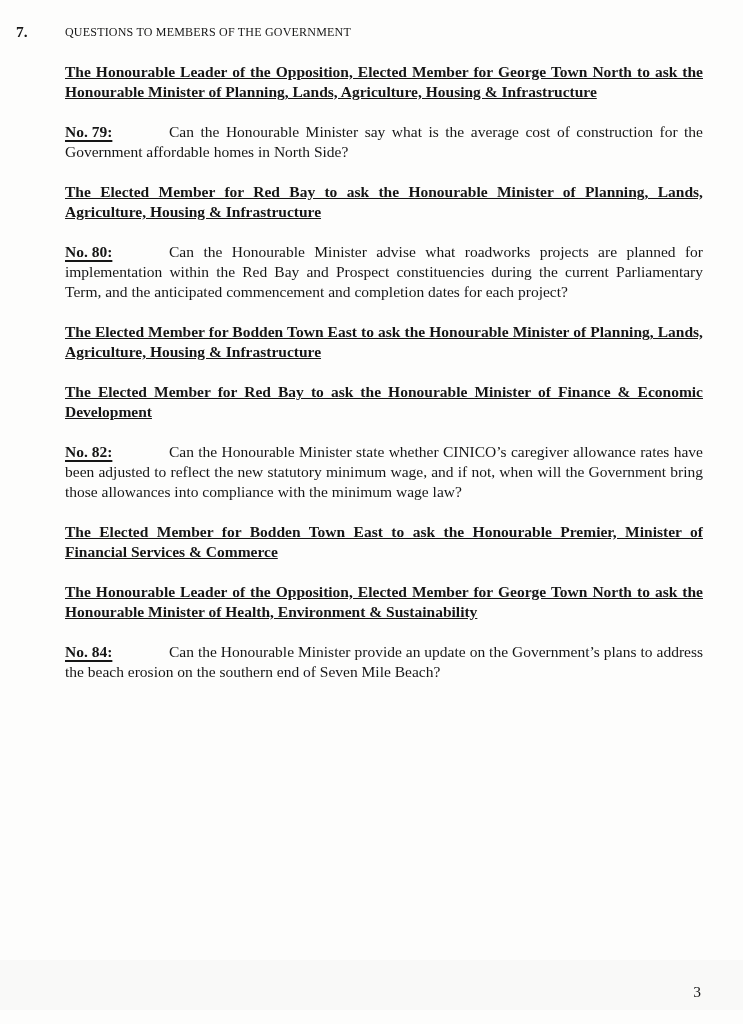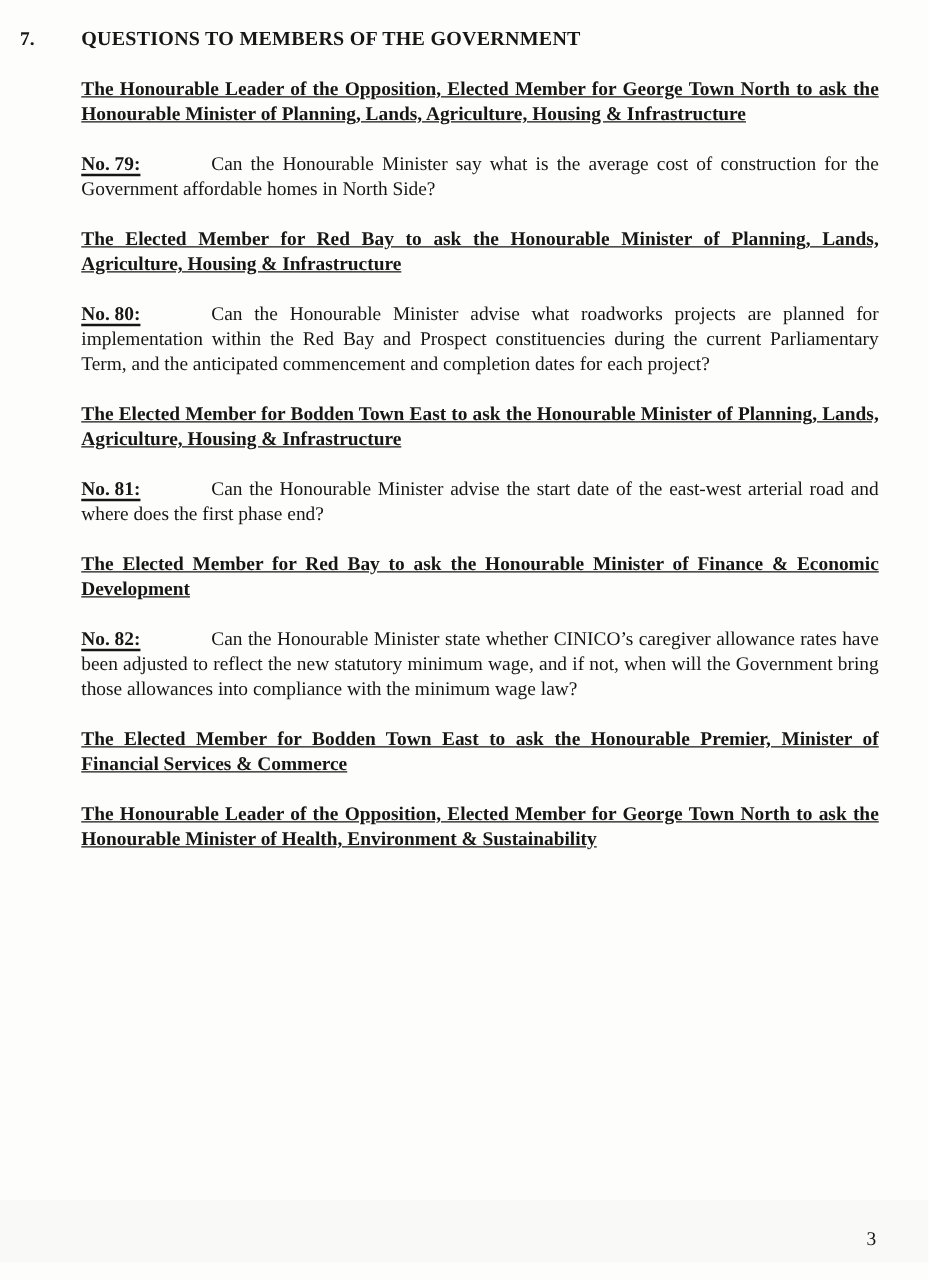--- a/index.html
+++ b/index.html
@@ -28,22 +28,22 @@
   }
   .item-num {
     position: absolute;
     left: -49px;
     top: 0;
     font-weight: bold;
     font-size: 15.5px;
     line-height: 20px;
   }
   .section-title {
-    font-weight: bold;
-    font-size: 16px;
+    font-weight: normal;
+    font-size: 12px;
     line-height: 20px;
     letter-spacing: 0.2px;
     margin: 0;
   }
   p.asker {
     font-weight: bold;
     font-size: 15.5px;
     line-height: 20px;
     text-align: justify;
     margin: 0 0 20px 0;
@@ -98,34 +98,34 @@
       <p class="question"><span class="qnum"><u>No. 79:</u></span><span>Can the Honourable Minister say what is the average cost of construction for the Government affordable homes in North Side?</span></p>
     </div>
 
     <div>
       <p class="asker">The Elected Member for Red Bay to ask the Honourable Minister of Planning, Lands, Agriculture, Housing &amp; Infrastructure</p>
       <p class="question"><span class="qnum"><u>No. 80:</u></span><span>Can the Honourable Minister advise what roadworks projects are planned for implementation within the Red Bay and Prospect constituencies during the current Parliamentary Term, and the anticipated commencement and completion dates for each project?</span></p>
     </div>
 
     <div>
       <p class="asker">The Elected Member for Bodden Town East to ask the Honourable Minister of Planning, Lands, Agriculture, Housing &amp; Infrastructure</p>
-      <p class="question"><span class="qnum"><u>No. 81:</u></span><span>Can the Honourable Minister advise the start date of the east-west arterial road and where does the first phase end?</span></p>
     </div>
 
     <div>
       <p class="asker">The Elected Member for Red Bay to ask the Honourable Minister of Finance &amp; Economic Development</p>
       <p class="question"><span class="qnum"><u>No. 82:</u></span><span>Can the Honourable Minister state whether CINICO’s caregiver allowance rates have been adjusted to reflect the new statutory minimum wage, and if not, when will the Government bring those allowances into compliance with the minimum wage law?</span></p>
     </div>
 
     <div>
       <p class="asker">The Elected Member for Bodden Town East to ask the Honourable Premier, Minister of Financial Services &amp; Commerce</p>
     </div>
 
     <div>
       <p class="asker">The Honourable Leader of the Opposition, Elected Member for George Town North to ask the Honourable Minister of Health, Environment &amp; Sustainability</p>
+      <p class="question"><span class="qnum"><u>No. 84:</u></span><span>Can the Honourable Minister provide an update on the Government’s plans to address the beach erosion on the southern end of Seven Mile Beach?</span></p>
     </div>
 
   </div>
 
   <div class="scan-band"></div>
 
   <div class="page-num">3</div>
 </div>
 
 </body></html>

